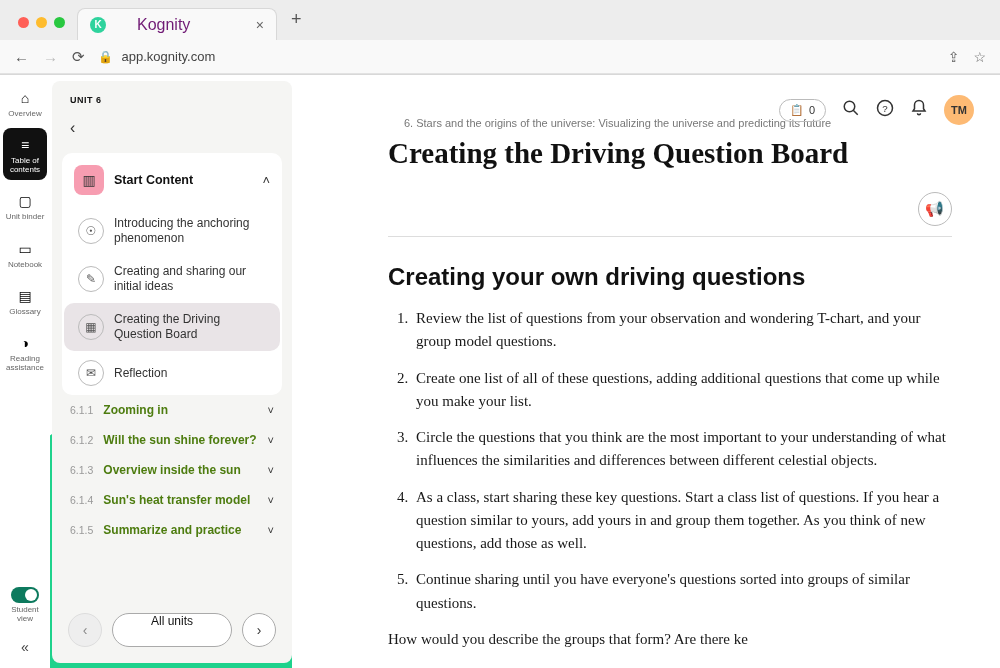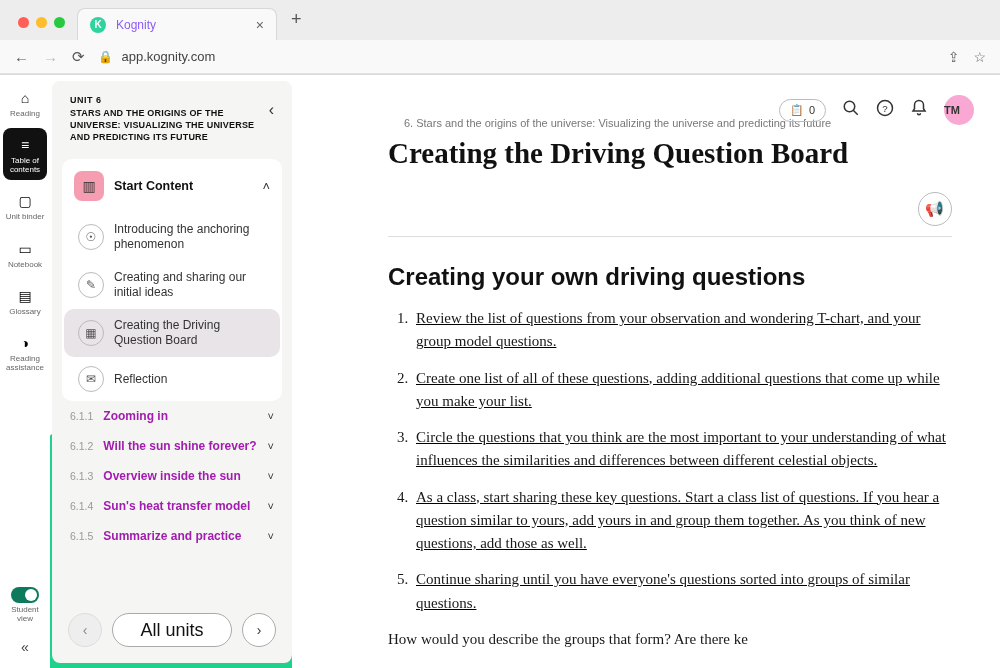--- a/index.html
+++ b/index.html
@@ -6,21 +6,21 @@
 body { font-family: -apple-system, BlinkMacSystemFont, "Segoe UI", sans-serif; width: 1000px; height: 668px; overflow: hidden; background: #fff; position: relative; }
 
 
 .browser-chrome { background: #ededed; border-bottom: 1px solid #d8d8d8; }
 .tab-bar { height: 40px; display: flex; align-items: flex-end; padding-left: 10px; gap: 4px; }
 .traffic-lights { display: flex; gap: 7px; align-items: center; padding: 0 8px 12px 8px; }
 .tl { width: 11px; height: 11px; border-radius: 50%; }
 .tl.red { background: #ff5f57; } .tl.yellow { background: #febc2e; } .tl.green { background: #28c840; }
 .tab { background: #f9f9f9; border-radius: 8px 8px 0 0; height: 32px; display: flex; align-items: center; padding: 0 12px; gap: 10px; min-width: 200px; border: 1px solid #d8d8d8; border-bottom: none; }
 .tab-favicon { width: 16px; height: 16px; border-radius: 50%; background: #2fd39d; display: flex; align-items: center; justify-content: center; color: #fff; font-size: 10px; font-weight: bold; }
-.tab-title { font-size: 12px; color: #8b5cf6; flex: 1; }
+.tab-title { font-size: 16px; color: #701a75; flex: 1; margin-left: 21px; }
 .tab-close { color: #666; font-size: 14px; cursor: pointer; }
 .tab-add { color: #555; font-size: 18px; padding: 6px 10px 10px; cursor: pointer; }
 .addr-bar { background: #f9f9f9; height: 34px; display: flex; align-items: center; padding: 0 14px; gap: 14px; border-bottom: 1px solid #e2e2e2; }
 .nav-arrow { color: #555; font-size: 15px; cursor: pointer; }
 .nav-arrow.disabled { color: #bbb; cursor: default; }
 .addr-field { display: flex; align-items: center; gap: 8px; flex: 1; font-size: 13px; color: #444; }
 .lock-icon { color: #555; font-size: 12px; }
 .addr-right { display: flex; gap: 14px; color: #666; font-size: 14px; }
 
 
@@ -35,62 +35,62 @@
 .rail-item.active .rail-label { color: #fff; }
 .rail-spacer { flex: 1; }
 .student-view { width: 42px; display: flex; flex-direction: column; align-items: center; gap: 3px; padding-bottom: 6px; }
 .sv-toggle { width: 28px; height: 16px; border-radius: 8px; background: #0d7a5e; position: relative; }
 .sv-toggle::after { content: ''; position: absolute; right: 2px; top: 2px; width: 12px; height: 12px; background: #fff; border-radius: 50%; }
 .sv-label { font-size: 8px; color: #666; text-align: center; line-height: 1.05; }
 .rail-collapse { color: #444; font-size: 14px; padding: 6px; cursor: pointer; margin-bottom: 8px; }
 
 
 .toc { width: 240px; background: #f5f5f3; border-radius: 8px; margin: 6px 0 6px 2px; display: flex; flex-direction: column; overflow: hidden; position: relative; z-index: 3; }
-.toc-header { padding: 14px 18px 10px; display: flex; align-items: flex-start; gap: 0; }
+.toc-header { padding: 14px 18px 10px; display: flex; align-items: flex-start; gap: 8px; flex-direction: column; }
 .toc-header-text { flex: 1; }
 .unit-num { font-size: 9px; font-weight: 700; color: #111; letter-spacing: 0.5px; }
 .unit-title { font-size: 9px; font-weight: 700; color: #111; letter-spacing: 0.2px; line-height: 1.35; margin-top: 2px; }
 .toc-back { color: #333; font-size: 16px; cursor: pointer; padding-top: 6px; }
 .toc-section { background: #fff; border-radius: 10px; margin: 6px 10px 0; }
 .sec-head { display: flex; align-items: center; padding: 12px 12px; gap: 10px; cursor: pointer; }
 .sec-badge { width: 30px; height: 30px; border-radius: 8px; background: #f79db1; display: flex; align-items: center; justify-content: center; color: #333; font-size: 14px; }
 .sec-title { flex: 1; font-weight: 600; font-size: 12.5px; color: #111; }
 .sec-chev { color: #333; font-size: 13px; }
 .toc-item { display: flex; align-items: center; gap: 10px; padding: 9px 12px 9px 14px; font-size: 12px; color: #333; cursor: pointer; border-radius: 10px; margin: 0 2px; }
 .toc-item.active { background: #e9e4e7; }
 .toc-item.active .toc-item-label { font-weight: 400; }
 .item-ico { width: 26px; height: 26px; border: 1.3px solid #bbb; border-radius: 50%; display: flex; align-items: center; justify-content: center; color: #555; font-size: 12px; flex-shrink: 0; }
 .toc-item-label { line-height: 1.25; }
 
 .module { padding: 14px 18px 4px; }
 .mod-num { font-size: 9px; color: #777; font-weight: 600; letter-spacing: 0.4px; }
 .mod-title { font-size: 9px; color: #777; font-weight: 600; letter-spacing: 0.4px; margin-top: 2px; }
 .mod-row { display: flex; align-items: center; padding: 8px 18px; gap: 10px; cursor: pointer; font-size: 12px; }
 .mod-idx { color: #999; font-size: 10.5px; min-width: 22px; }
-.mod-row-title { flex: 1; color: #a21caf; font-weight: 600; font-size: 12px; }
+.mod-row-title { flex: 1; color: #4d7c0f; font-weight: 600; font-size: 12px; }
 .mod-row-chev { color: #333; font-size: 11px; }
 
 .toc-footer { margin-top: auto; padding: 14px 16px 16px; display: flex; gap: 10px; align-items: center; }
 .circ-btn { width: 34px; height: 34px; border-radius: 50%; border: 1px solid #aaa; background: #fff; display: flex; align-items: center; justify-content: center; cursor: pointer; font-size: 14px; color: #333; }
 .circ-btn.dim { background: #eee; border-color: #ddd; color: #888; }
-.allunits-btn { flex: 1; height: 34px; border: 1px solid #aaa; border-radius: 18px; background: #fff; display: flex; align-items: center; justify-content: center; cursor: pointer; font-size: 18px; color: #111; }
+.allunits-btn { flex: 1; height: 34px; border: 1px solid #aaa; border-radius: 18px; background: #fff; display: flex; justify-content: center; cursor: pointer; font-size: 12px; color: #111; }
 
 
 .main { flex: 1; padding: 30px 48px 0 96px; position: relative; z-index: 2; }
 .topbar { position: absolute; top: 20px; right: 26px; display: flex; align-items: center; gap: 16px; }
 .assign-btn { display: flex; align-items: center; gap: 5px; border: 1px solid #bbb; border-radius: 14px; padding: 4px 10px; font-size: 11px; color: #333; cursor: pointer; }
 .icon-btn { color: #333; font-size: 17px; cursor: pointer; }
-.avatar { width: 30px; height: 30px; border-radius: 50%; background: #f9a8d4; display: flex; align-items: center; justify-content: flex-start; font-size: 11px; font-weight: 600; color: #333; }
+.avatar { width: 30px; height: 30px; border-radius: 50%; background: #fdba74; display: flex; align-items: center; justify-content: center; font-size: 11px; font-weight: 600; color: #333; }
 .breadcrumb { font-size: 11px; color: #777; margin-top: 12px; margin-left: 16px; }
 .page-title { font-family: Georgia, "Times New Roman", serif; font-size: 29px; font-weight: 700; color: #111; margin-top: 8px; }
 .feedback { margin-top: 22px; display: flex; justify-content: flex-end; }
 .fb-btn { width: 34px; height: 34px; border-radius: 50%; border: 1px solid #bbb; display: flex; align-items: center; justify-content: center; color: #333; font-size: 15px; cursor: pointer; }
 .divider { height: 1px; background: #ddd; margin-top: 10px; }
 .section-title { font-family: Liberation Sans, sans-serif; font-size: 24px; font-weight: 700; color: #111; margin-top: 26px; }
-.steps { margin: 16px 0 3px 24px; text-decoration: underline; }
+.steps { margin: 16px 0 3px 24px; }
 .steps li { font-family: Georgia, "Times New Roman", serif; font-size: 15px; color: #181818; line-height: 1.55; margin-bottom: 13px; padding-left: 4px; }
 .para { font-family: Georgia, "Times New Roman", serif; font-size: 15px; color: #181818; line-height: 1.55; margin-top: 10px; }
 
 
 .bg-shape { position: absolute; bottom: -120px; left: -120px; width: 1350px; height: 520px; background: #1ed28c; border-radius: 50% 48% 0 0 / 70% 90% 0 0; z-index: 1; transform: rotate(-6deg);}
 </style>
 </head>
 <body>
 
 <div class="browser-chrome">
@@ -122,21 +122,21 @@
   </div>
 </div>
 
 <div class="bg-shape"></div>
 
 <div class="app">
 
   <div class="rail">
     <div class="rail-item">
       <div class="rail-icon">⌂</div>
-      <div class="rail-label">Reading</div>
+      <div class="rail-label">Overview</div>
     </div>
     <div class="rail-item active">
       <div class="rail-icon">≡</div>
       <div class="rail-label">Table of contents</div>
     </div>
     <div class="rail-item">
       <div class="rail-icon">▢</div>
       <div class="rail-label">Unit binder</div>
     </div>
     <div class="rail-item">
@@ -156,21 +156,20 @@
       <div class="sv-toggle"></div>
       <div class="sv-label">Student view</div>
     </div>
     <div class="rail-collapse">«</div>
   </div>
 
   <div class="toc">
     <div class="toc-header">
       <div class="toc-header-text">
         <div class="unit-num">UNIT 6</div>
-        <div class="unit-title">STARS AND THE ORIGINS OF THE UNIVERSE: VISUALIZING THE UNIVERSE AND PREDICTING ITS FUTURE</div>
       </div>
       <div class="toc-back">‹</div>
     </div>
     <div class="toc-section">
       <div class="sec-head">
         <div class="sec-badge">▥</div>
         <div class="sec-title">Start Content</div>
         <div class="sec-chev">˄</div>
       </div>
       <div class="toc-item">

